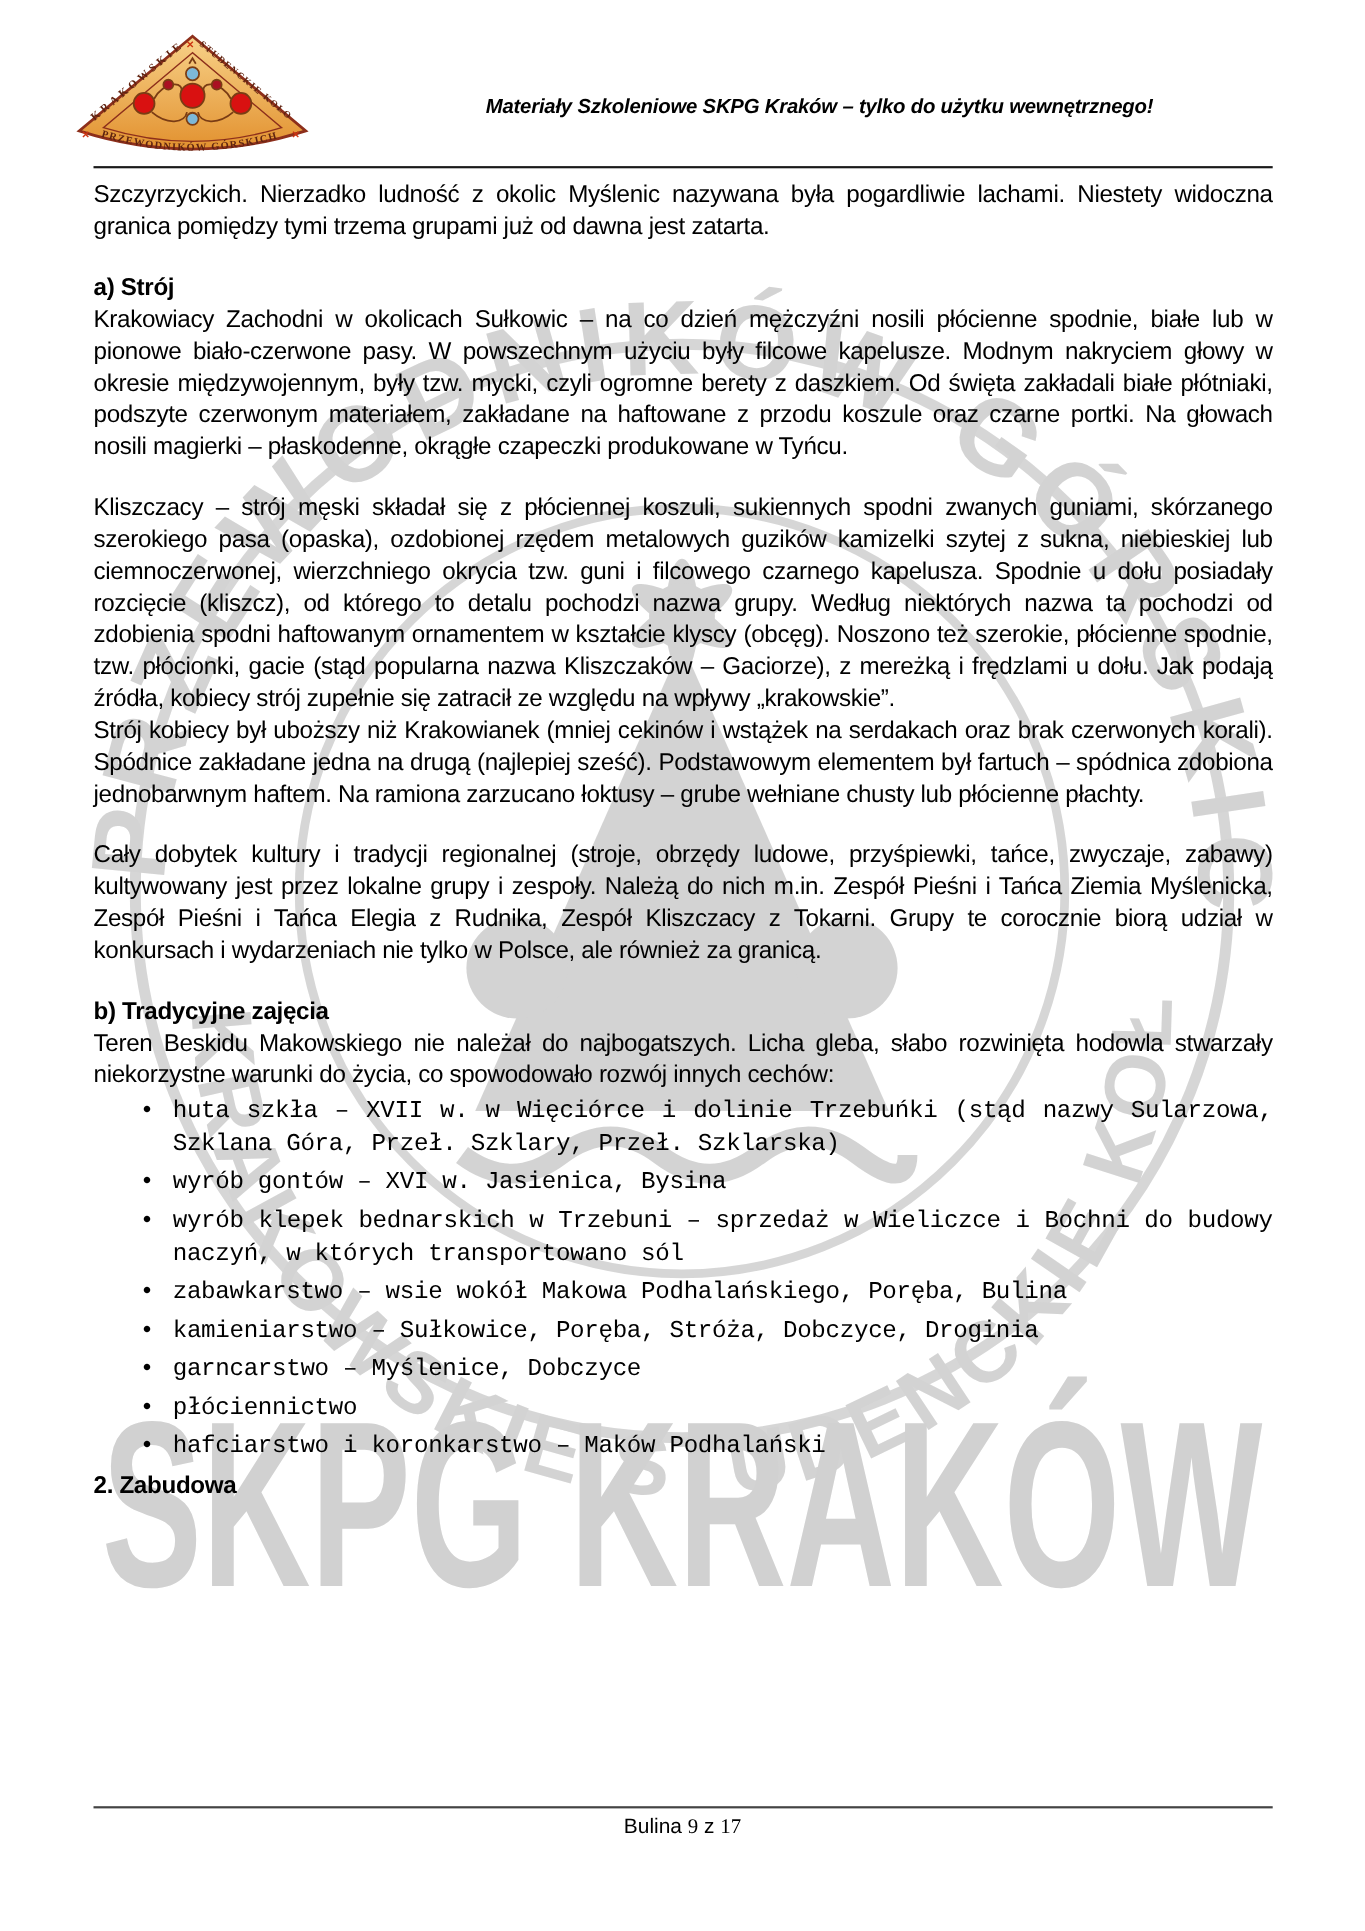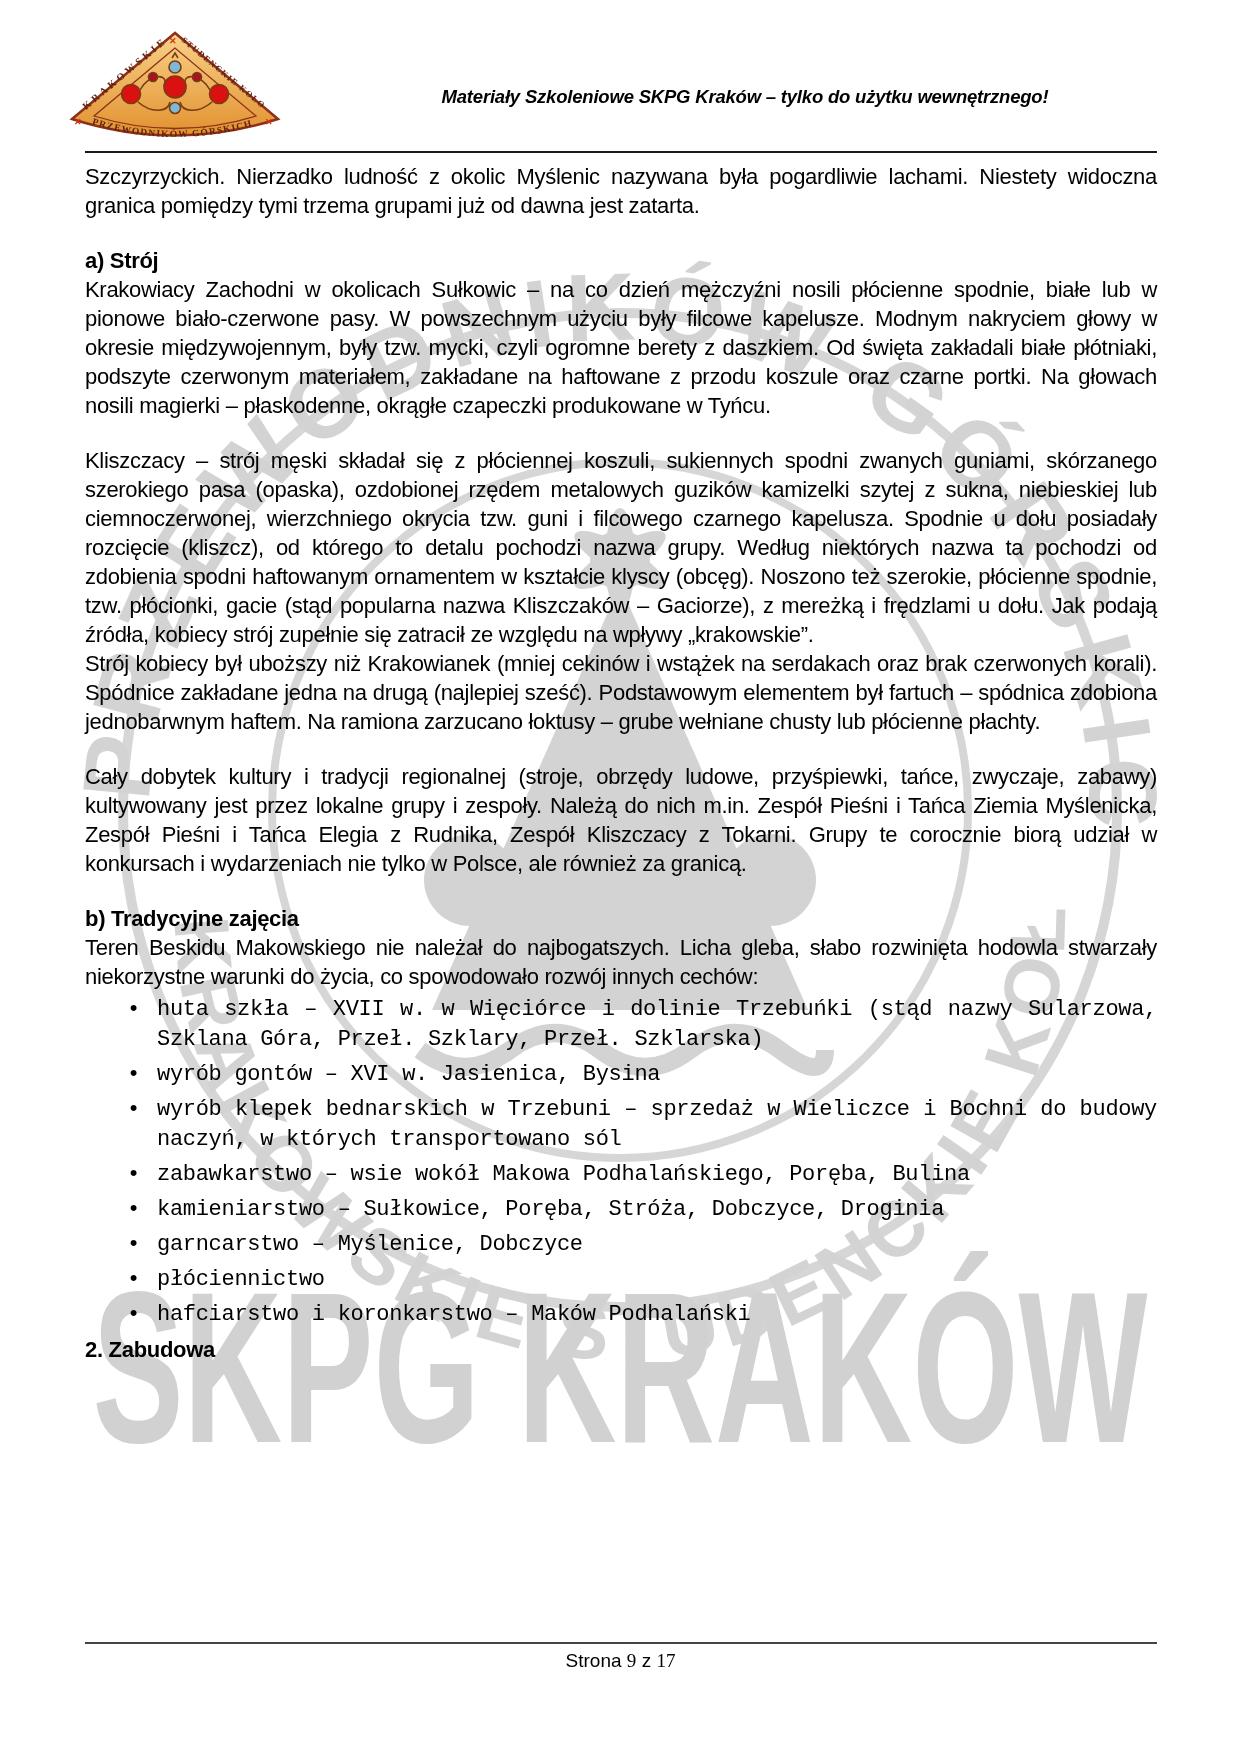--- a/index.html
+++ b/index.html
@@ -140,19 +140,19 @@
         <li>garncarstwo – Myślenice, Dobczyce</li>
         <li>płóciennictwo</li>
         <li>hafciarstwo i koronkarstwo – Maków Podhalański</li>
       </ul>
 
     <h3 class="section-2">2. Zabudowa</h3>
   </div>
 
   <div class="footer-rule"></div>
   <div class="footer-text">
-    <span>Strona</span>
+    <span>Bulina</span>
     <span class="num">9</span>
     <span>z</span>
     <span class="num">17</span>
   </div>
 
 </div>
 
 </body></html>

